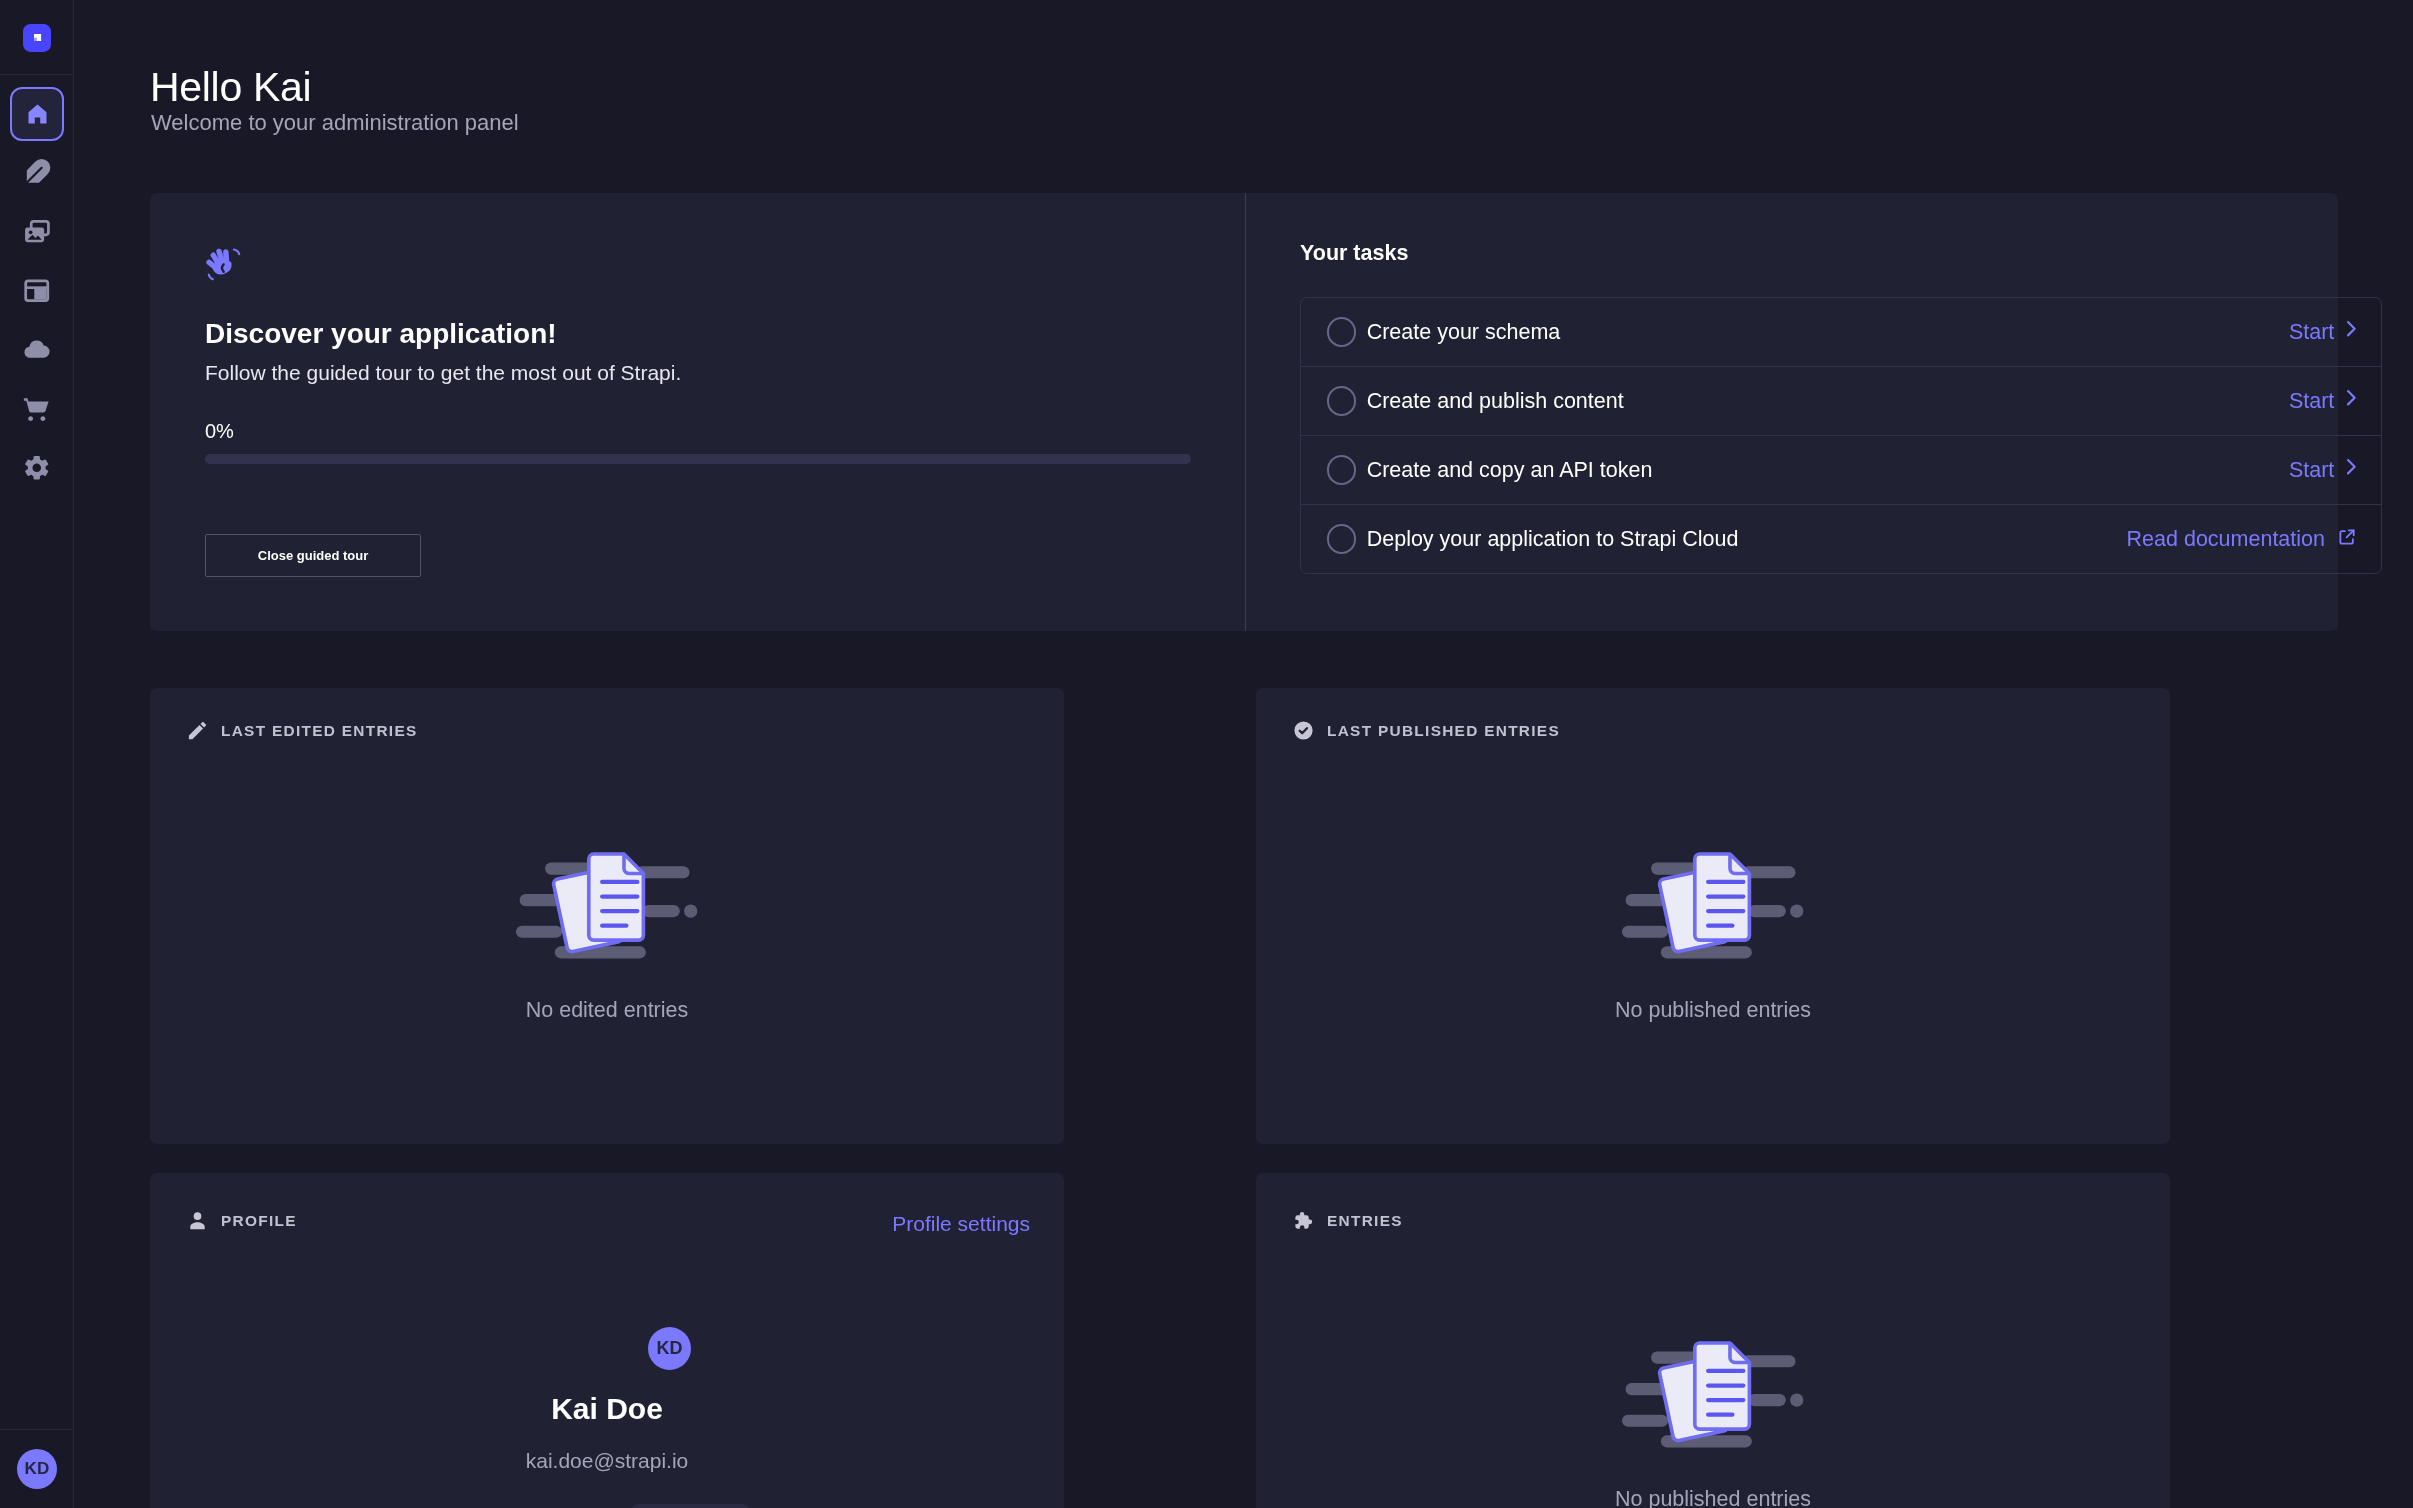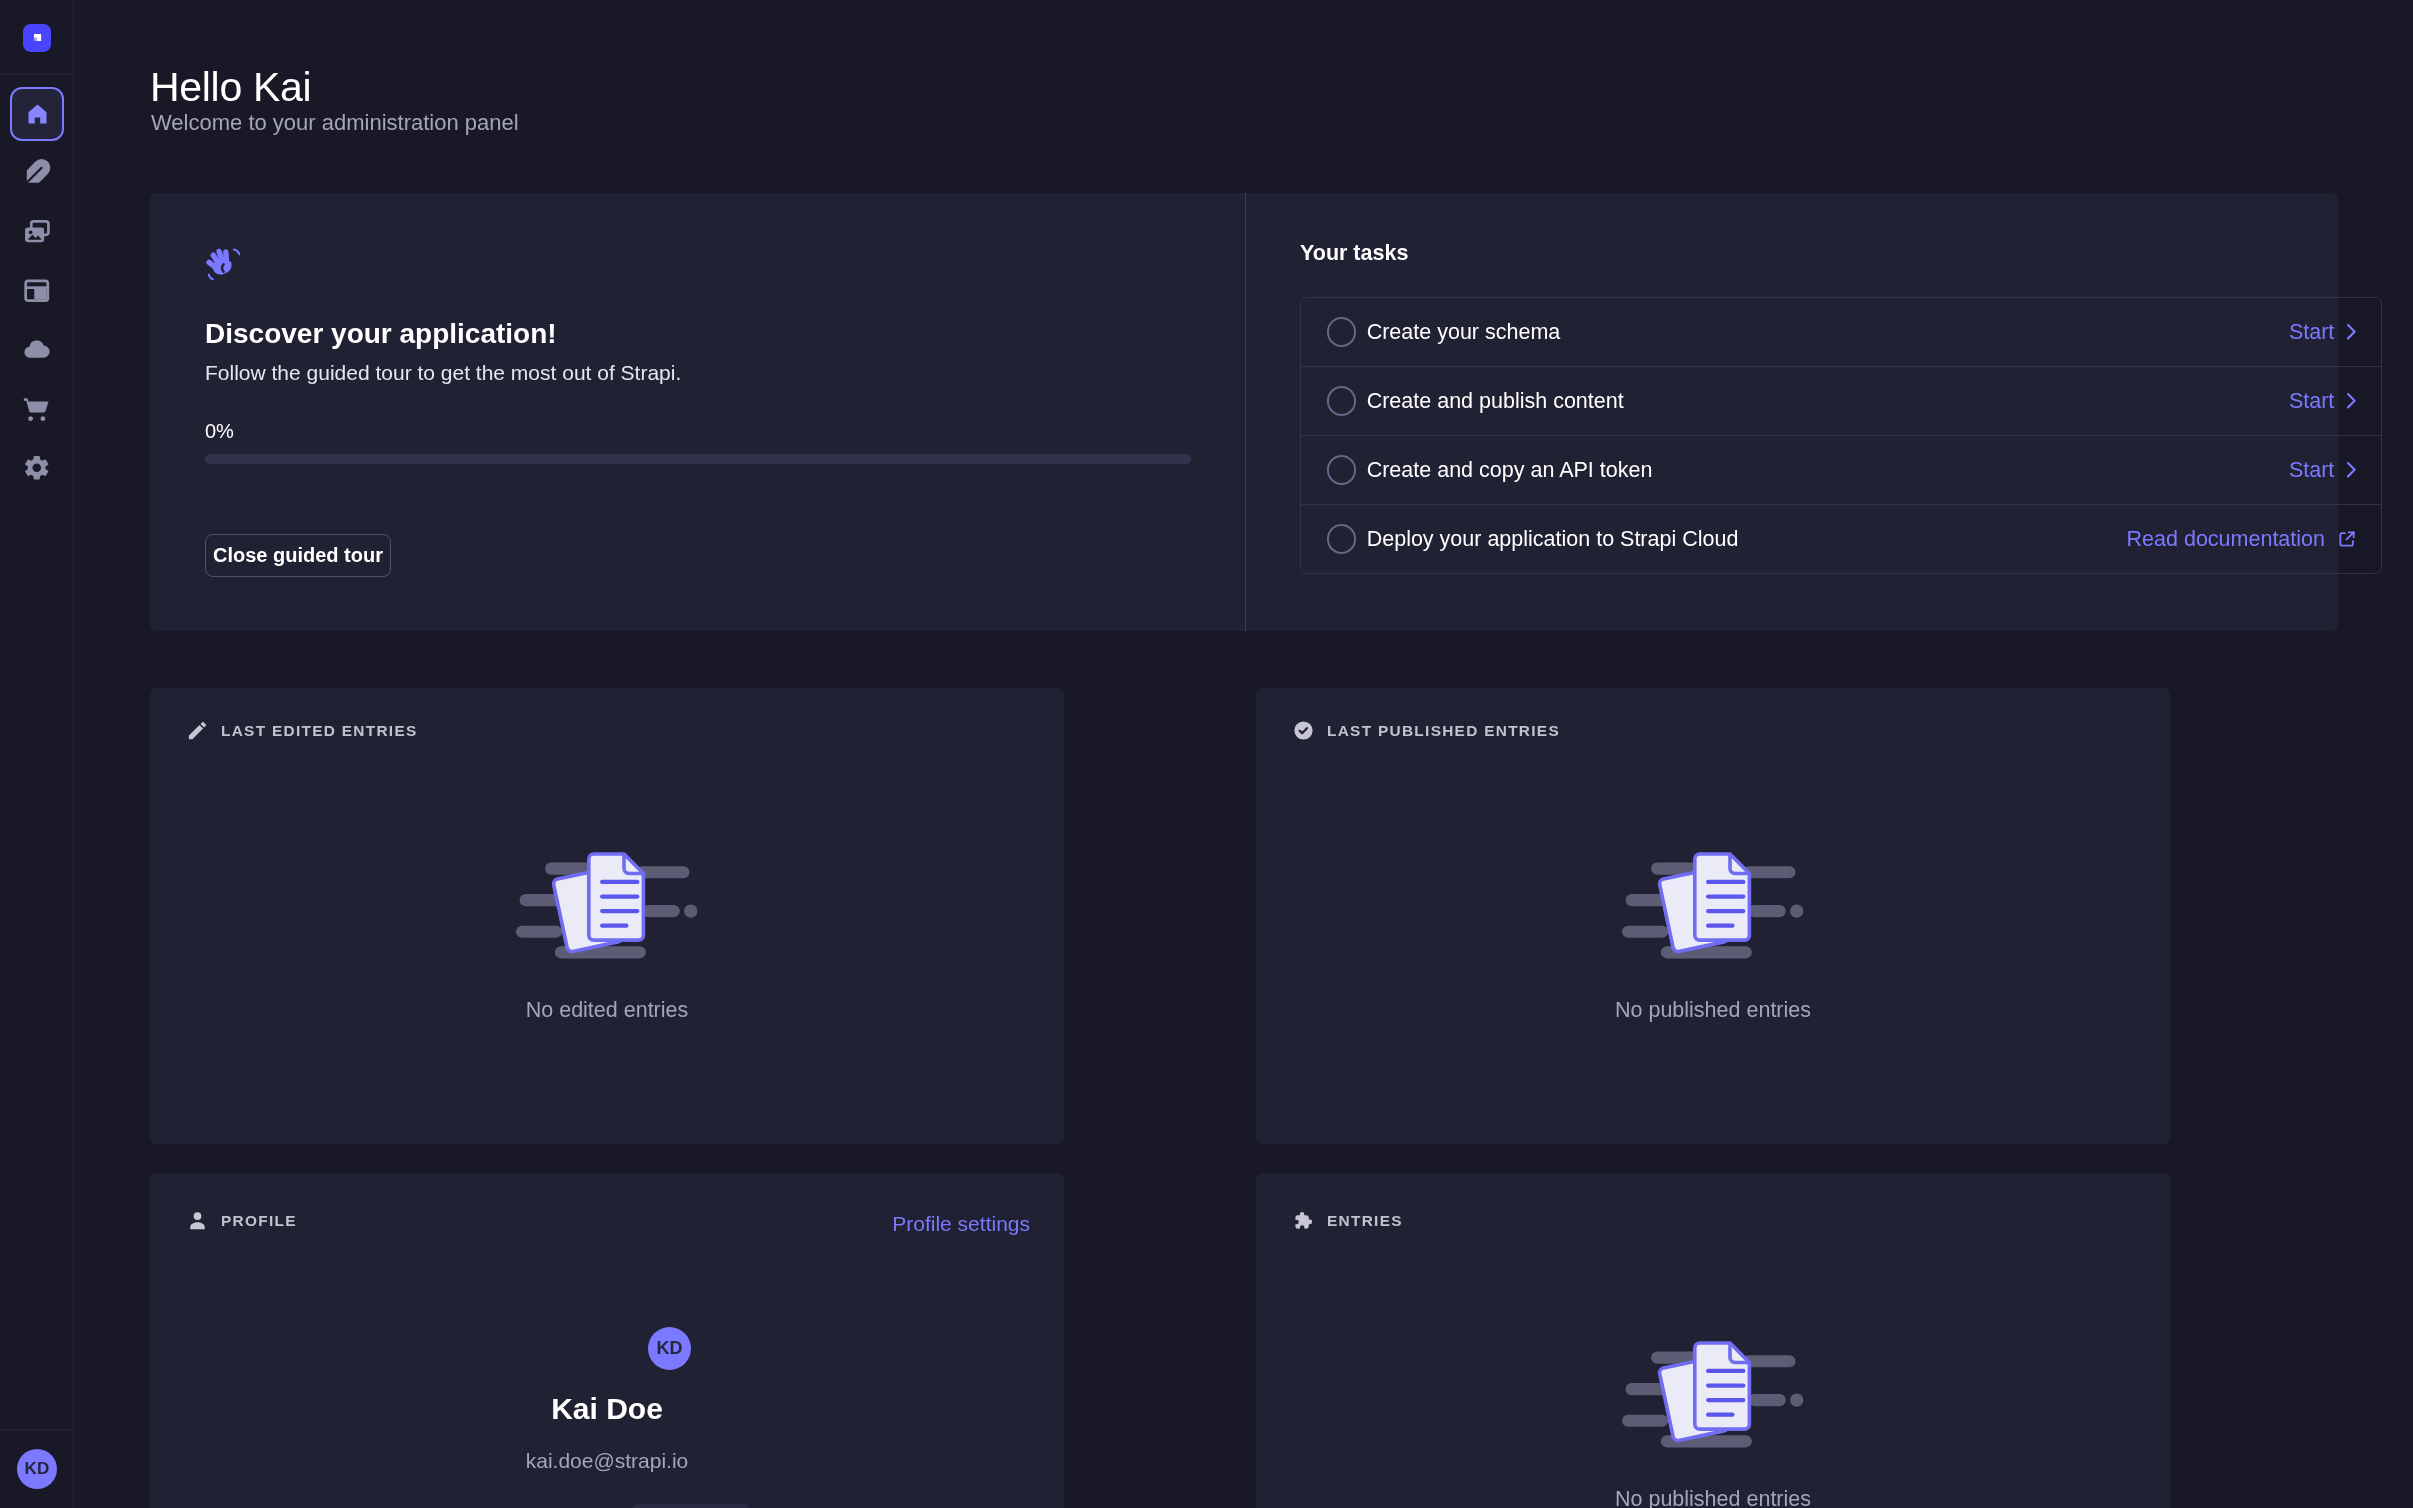--- a/index.html
+++ b/index.html
@@ -29,29 +29,29 @@
 
   
   .tour-card { position:absolute; left:150px; top:193px; width:2188px; height:438px; background:#212134; border-radius:6.7px; }
   .tour-vdivider { position:absolute; left:1095px; top:0; width:1.3px; height:438px; background:#3b3b58; }
   .hand-wrap { position:absolute; left:54px; top:51px; width:38px; height:38px; }
   .tour-title { position:absolute; left:55px; top:125px; font-size:28px; font-weight:700; color:#fff; }
   .tour-desc { position:absolute; left:55px; top:168px; font-size:21px; color:#e7e7f0; }
   .tour-progress-label { position:absolute; left:55px; top:227px; font-size:20px; color:#fff; }
   .tour-track { position:absolute; left:55px; top:261px; width:986px; height:10px; border-radius:5.4px; background:#32324d; overflow:hidden; }
   .tour-fill { width:0%; height:100%; background:#7b79ff; border-radius:5.4px; }
-  .close-tour-btn { position:absolute; left:55px; top:341px; width:186px; height:43px; border:1.3px solid #52526d; border-radius:8px; background:transparent; color:#fff; font-size:20px; font-weight:700; font-family:inherit; display:flex; align-items:center; justify-content:center; cursor:pointer; }
+  .close-tour-btn { position:absolute; left:55px; top:341px; width:216px; height:43px; border:1.3px solid #52526d; border-radius:2px; background:transparent; color:#fff; font-size:13px; font-weight:700; font-family:inherit; display:flex; align-items:center; justify-content:center; cursor:pointer; }
 
   .tasks-title { position:absolute; left:1150px; top:48px; font-size:21.5px; font-weight:700; color:#fff; }
   .task-list { position:absolute; left:1150px; top:104px; width:1082px; height:277px; border:1.3px solid #32324d; border-radius:6.7px; display:flex; flex-direction:column; }
   .task-row { flex:1; display:flex; align-items:center; padding:0 24px 0 25.5px; }
   .task-row + .task-row { border-top:1.3px solid #32324d; }
   .task-radio { width:29.5px; height:29.5px; border:2px solid #666687; border-radius:50%; flex:0 0 auto; margin-right:10.7px; }
   .task-label { font-size:21.5px; color:#fff; }
-  .task-action { margin-left:auto; display:flex; align-items:center; gap:12px; color:#7b79ff; font-size:21.5px; cursor:pointer; }
+  .task-action { margin-left:auto; display:flex; align-items:flex-start; gap:12px; color:#7b79ff; font-size:21.5px; cursor:pointer; }
 
   
   .widget { position:absolute; width:914px; background:#212134; border-radius:6.7px; }
   .w-row2 { top:688px; height:456px; }
   .w-row3 { top:1173px; height:442px; }
   .w-left { left:150px; } .w-right { left:1256px; }
   .widget-header { position:absolute; left:36px; top:719px; display:flex; align-items:center; gap:12px; }
   .widget .widget-header { left:36px; top:0; margin-top:0; position:absolute; }
   .wh-r2 { top:31px !important; } .wh-r3 { top:36px !important; }
   .widget-header .wico { width:23px; height:23px; display:flex; align-items:center; justify-content:center; }

